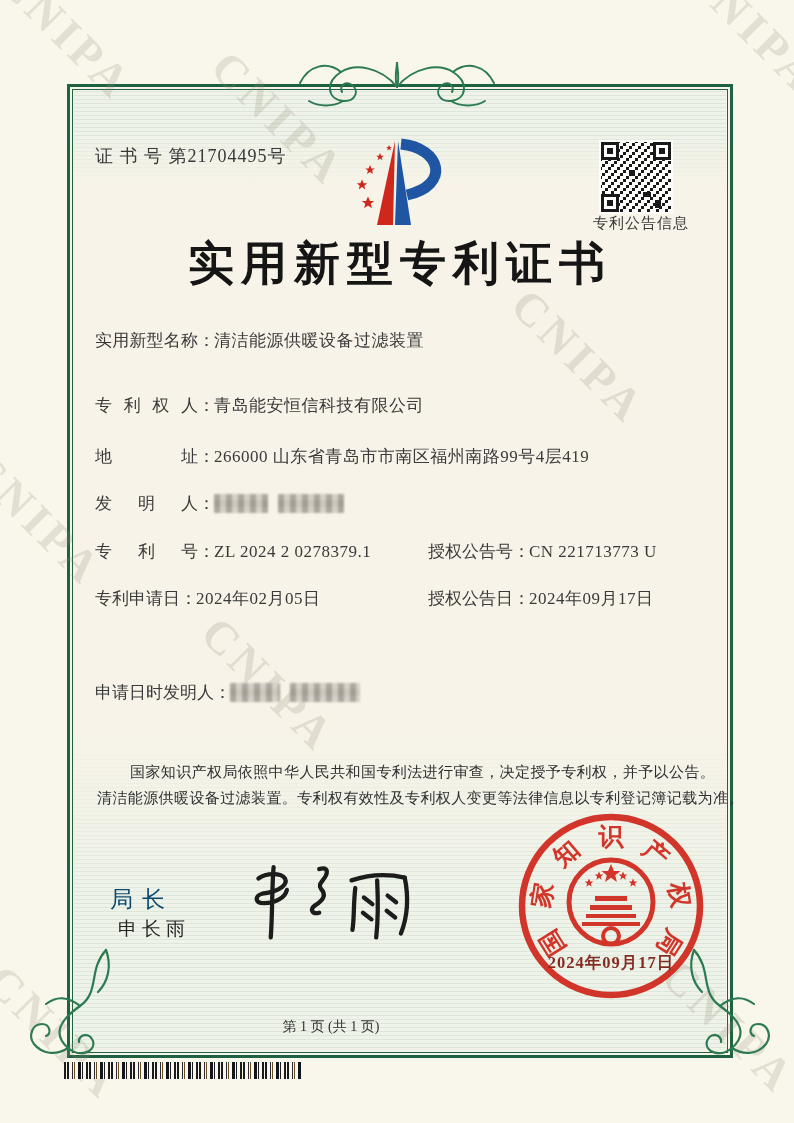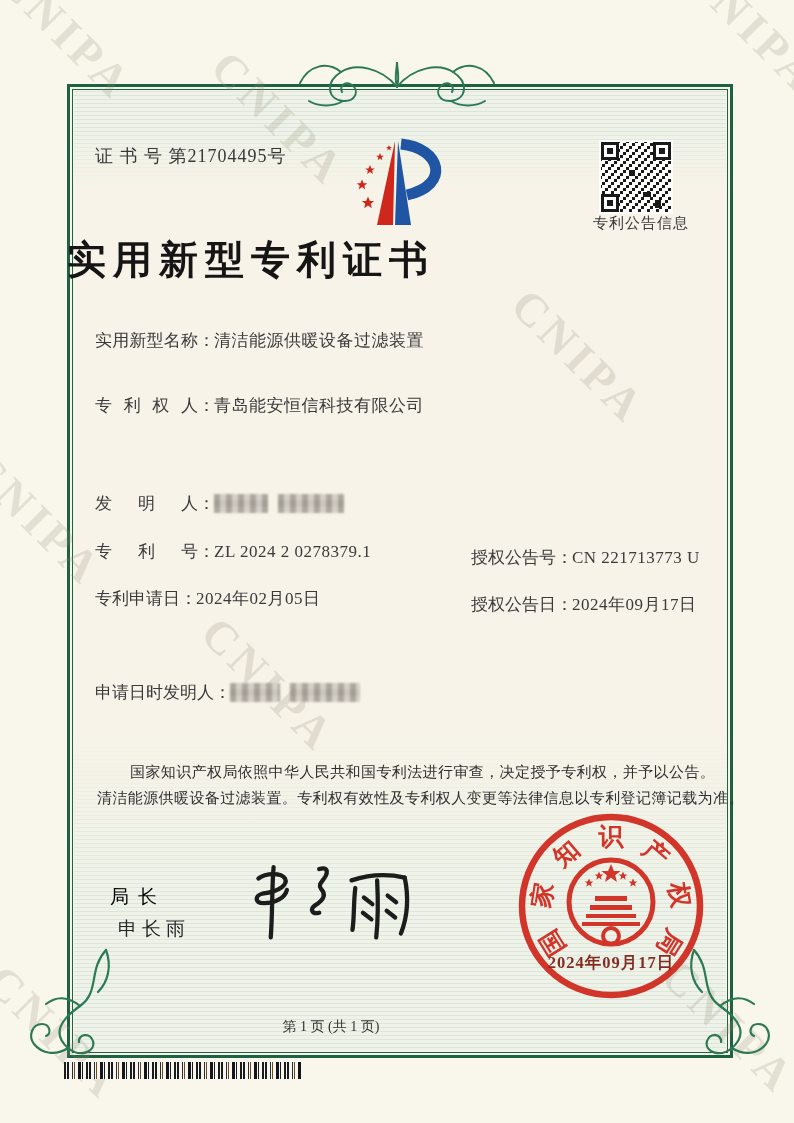--- a/index.html
+++ b/index.html
@@ -26,38 +26,38 @@
       linear-gradient(180deg, rgba(247,243,232,0) 0px, rgba(247,243,232,0) 40px,
         #f7f3e8 95px, #f7f3e8 67%, rgba(247,243,232,0) 84%),
       repeating-linear-gradient(180deg,#dce7da 0 1px,#eef2e8 1px 4px);
   }
   .orn{position:absolute;z-index:4;}
   .content{position:absolute;inset:0;z-index:5;}
   .abs{position:absolute;white-space:nowrap;}
 
   #cert-no{left:95px;top:144px;font-size:18px;letter-spacing:1px;color:#383838;}
   #qr-caption{left:585px;top:214px;width:112px;text-align:center;font-size:15px;letter-spacing:1px;color:#3a3a3a;}
-  #title{left:67px;top:233px;width:666px;font-size:39px;font-weight:bold;
+  #title{left:67px;top:233px;width:666px;text-align:center;font-size:46px;font-weight:bold;
          letter-spacing:7px;color:#151515;}
 
   .row{position:absolute;left:95px;font-size:17px;color:#3a3a3a;white-space:nowrap;}
-  .row.rcol{left:471px;margin-top:6px;}
+  .row.rcol{left:428px;}
   .lbl{display:inline-block;width:103px;text-align:justify;text-align-last:justify;}
   .lbl.auto{width:auto;text-align:left;text-align-last:auto;}
   .colon{display:inline-block;width:16px;}
   .val{letter-spacing:0.5px;}
   .mosaic{
     display:inline-block;height:19px;vertical-align:-4px;margin-right:10px;border-radius:1px;
     background:
       repeating-linear-gradient(90deg,rgba(120,114,106,0.45) 0 6px,rgba(210,205,196,0.5) 6px 12px),
       repeating-linear-gradient(0deg,#d9d4cb 0 6px,#c7c1b8 6px 13px);
     filter:blur(0.8px);
   }
   .notice-line{position:absolute;font-size:15px;letter-spacing:0.4px;color:#2f2f2f;white-space:nowrap;}
-  #signer-title{left:110px;top:884px;font-size:19px;letter-spacing:9px;color:#000000;
+  #signer-title{left:110px;top:884px;font-size:23px;letter-spacing:9px;color:#0c4a6e;
     font-family:"Liberation Sans","DejaVu Sans",sans-serif;}
   #signer-name{left:110px;top:916px;font-size:19px;letter-spacing:5px;color:#262626;
     font-family:"Liberation Sans","DejaVu Sans",sans-serif;margin-left:8px;}
   #footer-page{left:67px;top:1018px;width:528px;text-align:center;font-size:14px;color:#333;}
   #barcode{
     left:64px;top:1062px;width:237px;height:17px;
     background:repeating-linear-gradient(90deg,
       #1b1b1b 0 2px,#f8f6ee 2px 3px,#1b1b1b 3px 5px,#f8f6ee 5px 8px,
       #2b2b33 8px 9px,#f8f6ee 9px 10px,#6b4a1e 10px 11px,#f8f6ee 11px 14px,
       #14141c 14px 17px,#f8f6ee 17px 18px,#1b1b1b 18px 19px,#f8f6ee 19px 22px);
@@ -157,20 +157,23 @@
     </svg>
     <div class="abs" id="qr-caption">专利公告信息</div>
 
     <div class="abs" id="title">实用新型专利证书</div>
 
     <div class="row" style="top:329px">
       <span class="lbl">实用新型名称</span><span class="colon">：</span><span class="val">清洁能源供暖设备过滤装置</span>
     </div>
     <div class="row" style="top:394px">
       <span class="lbl">专利权人</span><span class="colon">：</span><span class="val">青岛能安恒信科技有限公司</span>
+    </div>
+    <div class="row" style="top:445px">
+      <span class="lbl">地址</span><span class="colon">：</span><span class="val">266000 山东省青岛市市南区福州南路99号4层419</span>
     </div>
     <div class="row" style="top:492px">
       <span class="lbl">发明人</span><span class="colon">：</span><span class="mosaic" style="width:54px"></span><span class="mosaic" style="width:66px"></span>
     </div>
     <div class="row" style="top:540px">
       <span class="lbl">专利号</span><span class="colon">：</span><span class="val">ZL 2024 2 0278379.1</span>
     </div>
     <div class="row rcol" style="top:540px">
       <span class="lbl auto">授权公告号</span><span class="colon">：</span><span class="val">CN 221713773 U</span>
     </div>

